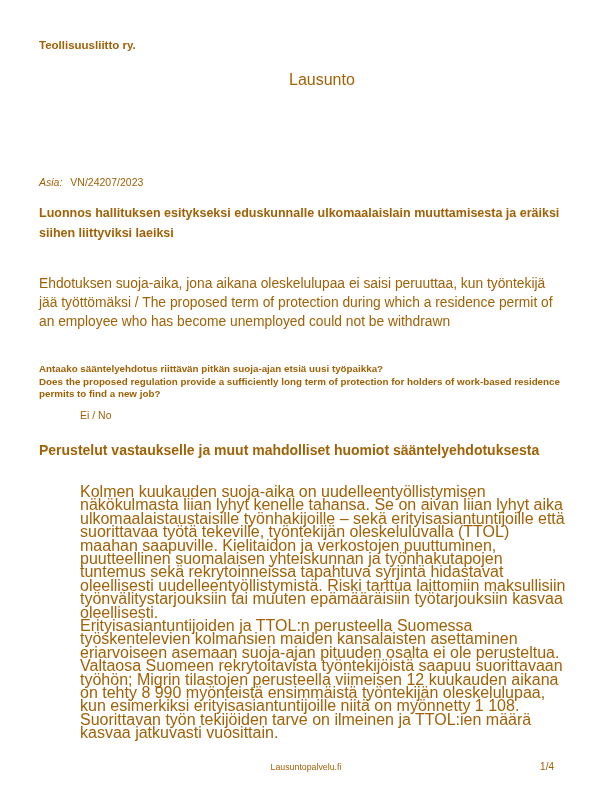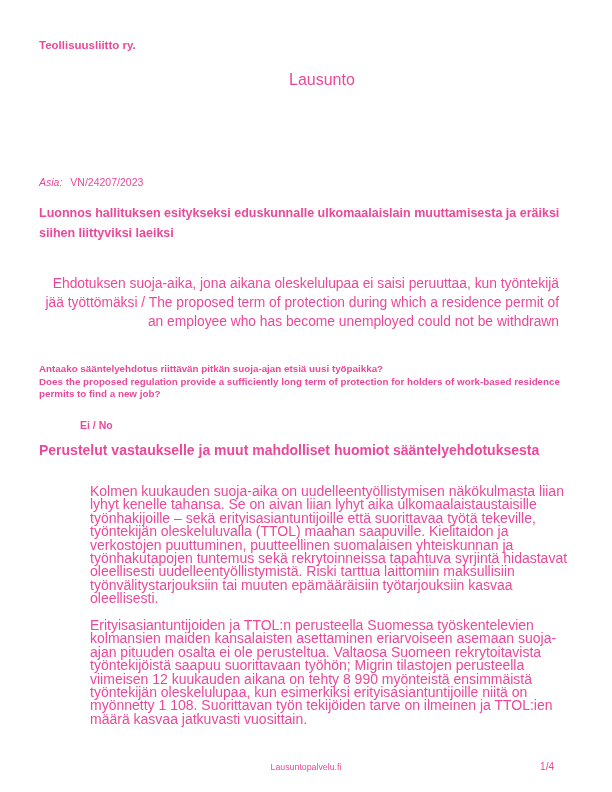--- a/index.html
+++ b/index.html
@@ -5,21 +5,21 @@
   html, body {
     margin: 0;
     padding: 0;
     background: #ffffff;
   }
   .page {
     position: relative;
     width: 612px;
     height: 792px;
     background: #ffffff;
-    color: #ec4899;
+    color: #a16207;
     font-family: "Liberation Sans", sans-serif;
     overflow: hidden;
   }
   .org {
     position: absolute;
     left: 39px;
     top: 39px;
     font-size: 11.5px;
     font-weight: 700;
   }
@@ -52,53 +52,52 @@
   }
   .section-heading {
     position: absolute;
     left: 39px;
     top: 274px;
     width: 520px;
     margin: 0;
     font-size: 13.8px;
     font-weight: 400;
     line-height: 19px;
-    text-align: right;
   }
   .question {
     position: absolute;
     left: 39px;
     top: 363px;
     width: 548px;
     font-size: 9.8px;
     font-weight: 700;
     line-height: 12.5px;
   }
   .answer {
     position: absolute;
     left: 80px;
-    top: 419px;
+    top: 409px;
     font-size: 10.5px;
-    font-weight: 700;
+    font-weight: 400;
   }
   .reasons-heading {
     position: absolute;
     left: 39px;
     top: 444px;
     width: 555px;
     font-size: 14px;
     font-weight: 700;
     line-height: 12.5px;
   }
   .body-para {
     position: absolute;
-    left: 90px;
+    left: 80px;
     width: 488px;
     margin: 0;
-    font-size: 14px;
+    font-size: 16px;
     font-weight: 400;
     line-height: 13.4px;
   }
   .para1 { top: 485px; }
   .para2 { top: 619px; }
   .footer-site {
     position: absolute;
     left: 0;
     top: 762px;
     width: 612px;

